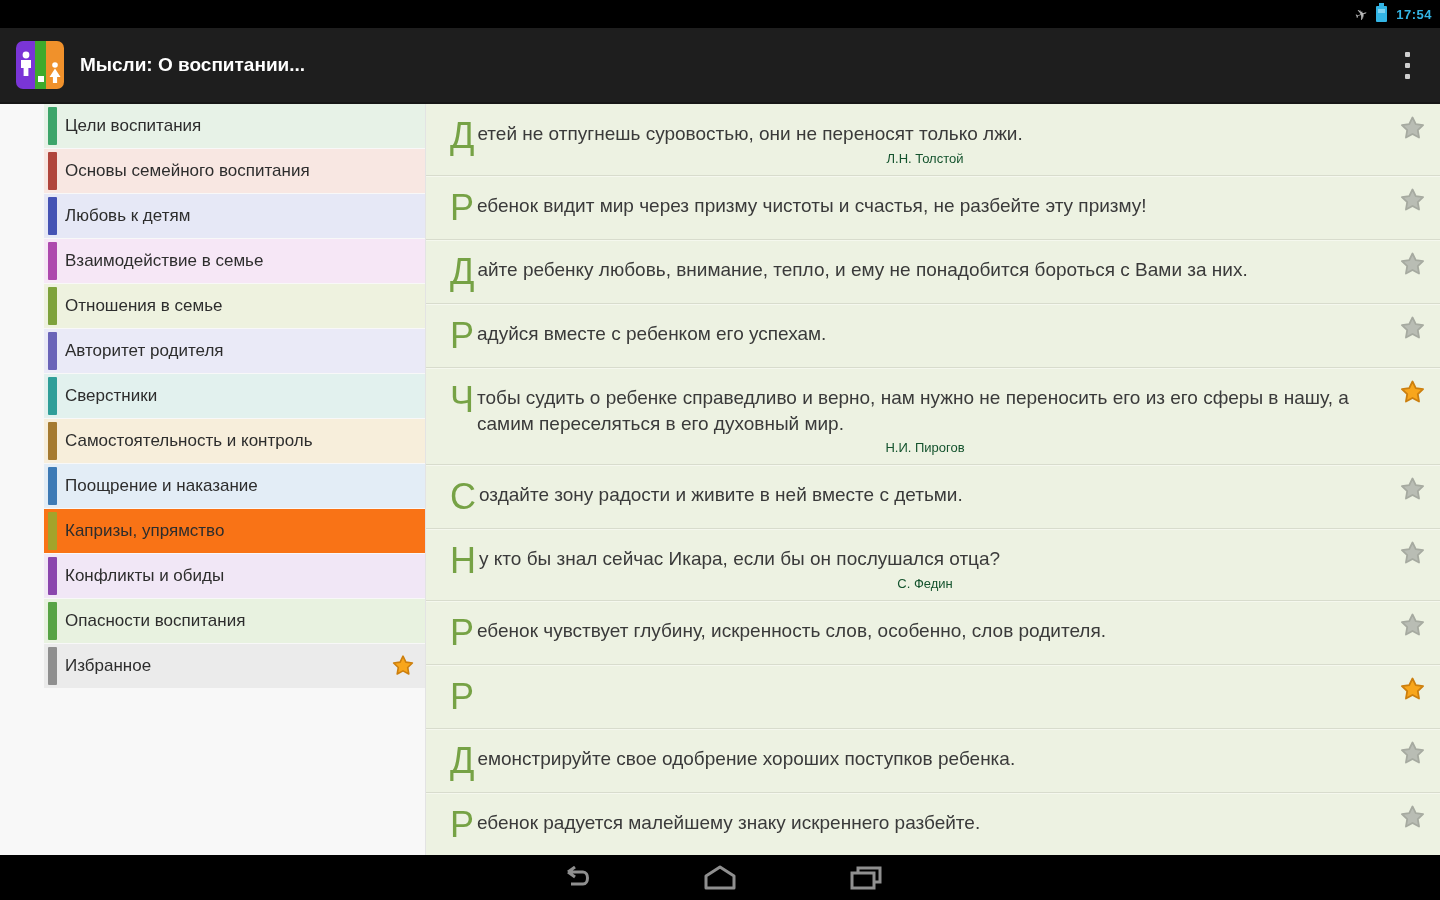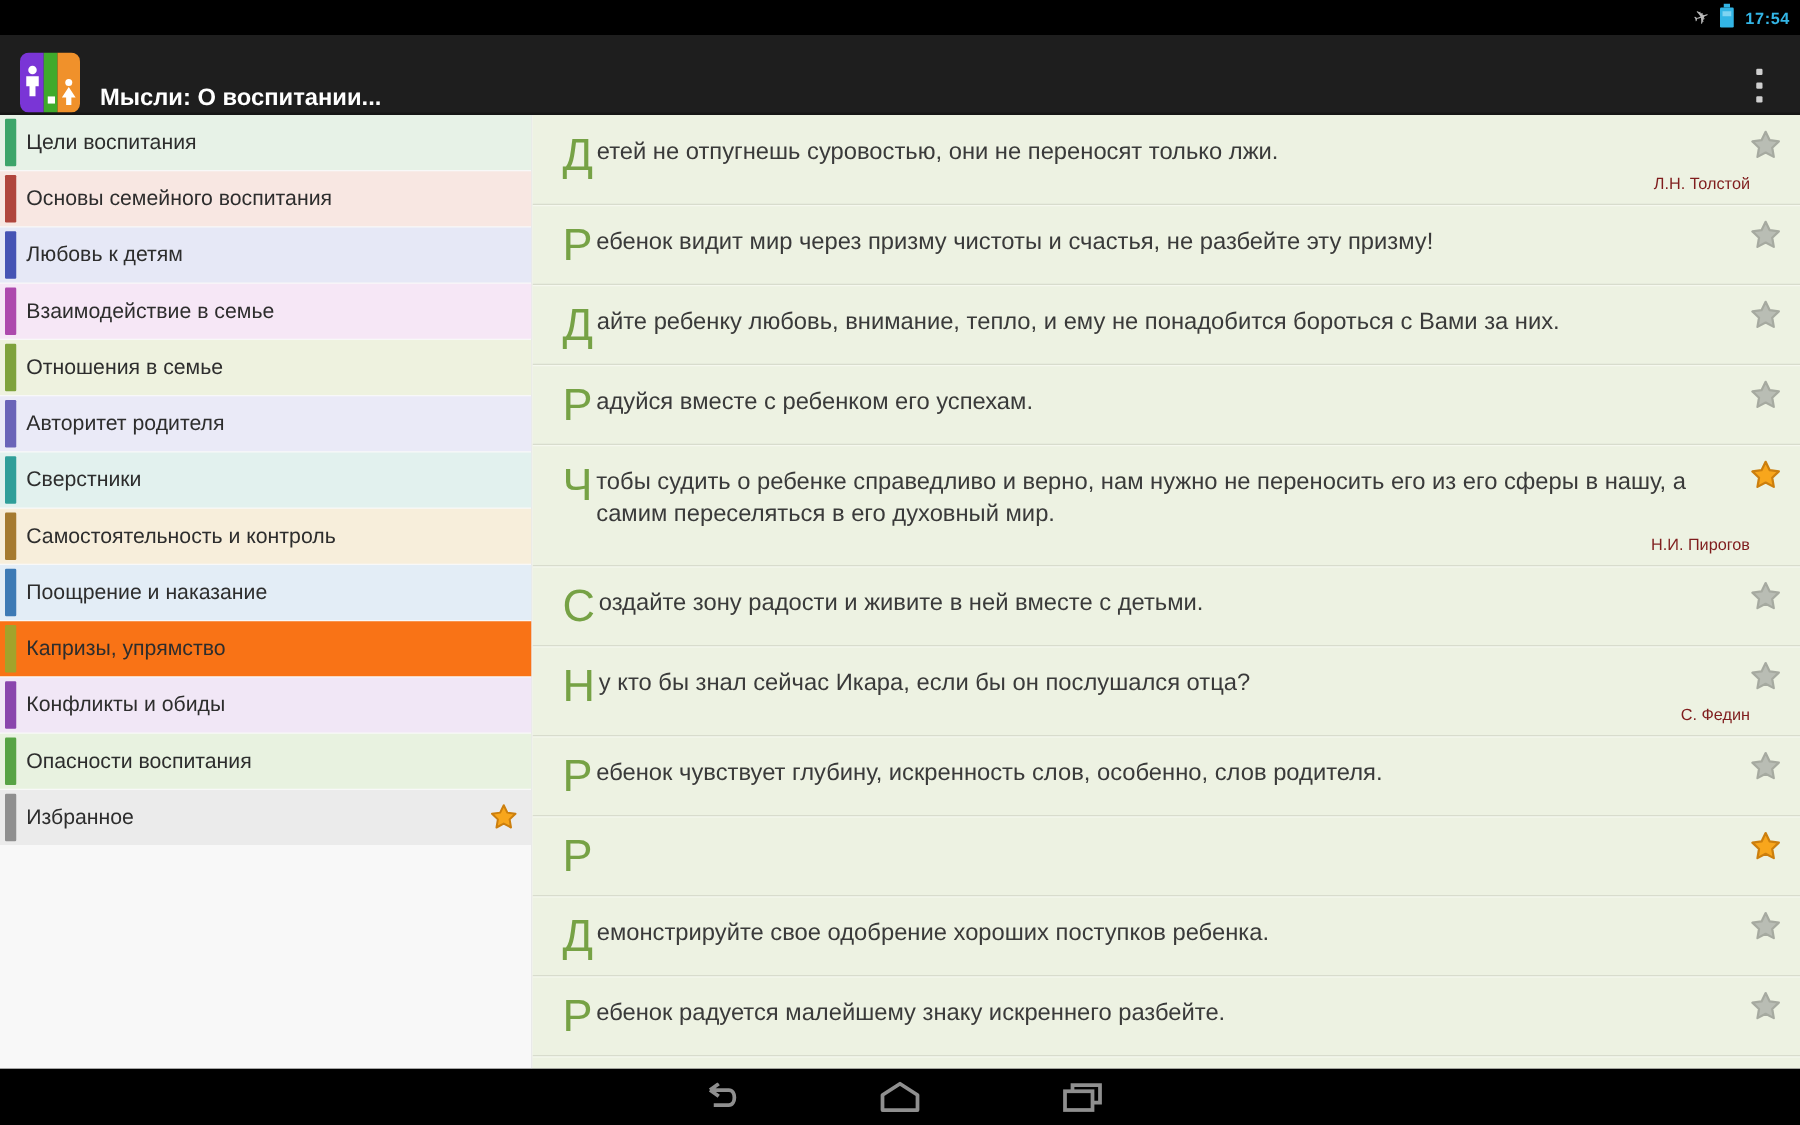--- a/index.html
+++ b/index.html
@@ -9,48 +9,48 @@
 
   
   .status-bar { height:28px; background:#000; display:flex; justify-content:flex-end; align-items:center; gap:9px; padding-right:8px; flex:0 0 auto; }
   .airplane-icon { color:#b9b9b9; font-size:15px; transform:rotate(-20deg); line-height:1; }
   .battery-icon { width:11px; height:16px; background:#33b5e5; border-radius:1px; position:relative; }
   .battery-icon::before { content:""; position:absolute; top:-3px; left:3px; width:5px; height:3px; background:#33b5e5; }
   .battery-icon::after { content:""; position:absolute; top:3px; left:2px; right:2px; height:4px; background:#7fd4f2; }
   .status-time { color:#33b5e5; font-size:13px; font-weight:bold; letter-spacing:0.5px; }
 
   
-  .action-bar { height:64px; background:#1e1e1e; border-bottom:2px solid #161616; display:flex; align-items:flex-end; flex:0 0 auto; }
+  .action-bar { height:76px; background:#1e1e1e; border-bottom:2px solid #161616; display:flex; align-items:center; flex:0 0 auto; }
   .app-icon { width:48px; height:48px; margin-left:16px; border-radius:7px; overflow:hidden; display:flex; flex:0 0 auto; }
   .stripe { height:100%; position:relative; }
   .stripe.purple { width:19px; background:#7a35d6; }
   .stripe.green  { width:11px; background:#3faa2c; }
   .stripe.orange { width:18px; background:#f0912b; }
   .stripe svg { position:absolute; left:50%; transform:translateX(-50%); }
   .app-title { color:#ffffff; font-size:19px; margin-left:16px; font-weight:bold; }
   .overflow-btn { margin-left:auto; margin-right:22px; display:flex; flex-direction:column; gap:6px; padding:8px; cursor:pointer; }
   .overflow-btn .dot { width:5px; height:5px; background:#cfcfcf; border-radius:1px; }
 
   
   .content { flex:1 1 auto; display:flex; overflow:hidden; background:#f8f8f8; }
 
   
-  .sidebar { width:426px; flex:0 0 auto; background:#f8f8f8; border-right:1px solid #e3e3e3; }
+  .sidebar { width:426px; flex:0 0 auto; background:#f8f8f8; border-right:1px solid #e3e3e3;padding-left:44px; }
   .side-item { height:44px; margin-bottom:1px; position:relative; display:flex; align-items:center; cursor:pointer; }
   .side-accent { position:absolute; left:4px; top:3px; bottom:3px; width:9px; border-radius:1px; }
   .side-label { margin-left:21px; font-size:17px; color:#2d2d2d; }
   .side-star { margin-left:auto; margin-right:10px; display:flex; }
 
   
   .quote-list { flex:1 1 auto; background:#edf2e2; display:flex; flex-direction:column; overflow:hidden; }
   .quote-row { border-bottom:1px solid #d8dccd; box-shadow:0 1px 0 #f5f8ee; padding:17px 58px 16px 24px; position:relative; }
   .quote-row.has-author { padding-bottom:8px; }
   .quote-text { font-size:19px; color:#3a3a3a; line-height:26px; }
   .dropcap { float:left; font-size:36px; line-height:30px; color:#76a245; margin-right:3px; }
-  .quote-author { clear:both; text-align:right; font-size:13px; color:#7f1d1d; margin-top:3px; margin-right:-18px; line-height:16px; }
+  .quote-author { clear:both; text-align:center; font-size:13px; color:#14532d; margin-top:3px; margin-right:-18px; line-height:16px; }
   .quote-star { position:absolute; right:14px; top:11px; display:flex; cursor:pointer; }
 
   .star-glyph.unstarred path { fill:#b9bdb4; stroke:#a6aaa0; }
   .star-glyph.starred   path { fill:#f8a61c; stroke:#cc7f0e; }
 
   
   .nav-bar { height:45px; background:#000; display:flex; justify-content:center; align-items:center; flex:0 0 auto; }
   .nav-btn { width:146px; display:flex; justify-content:center; align-items:center; cursor:pointer; }
   .nav-btn svg { stroke:#8f8f8f; fill:none; stroke-width:3; }
 </style>

